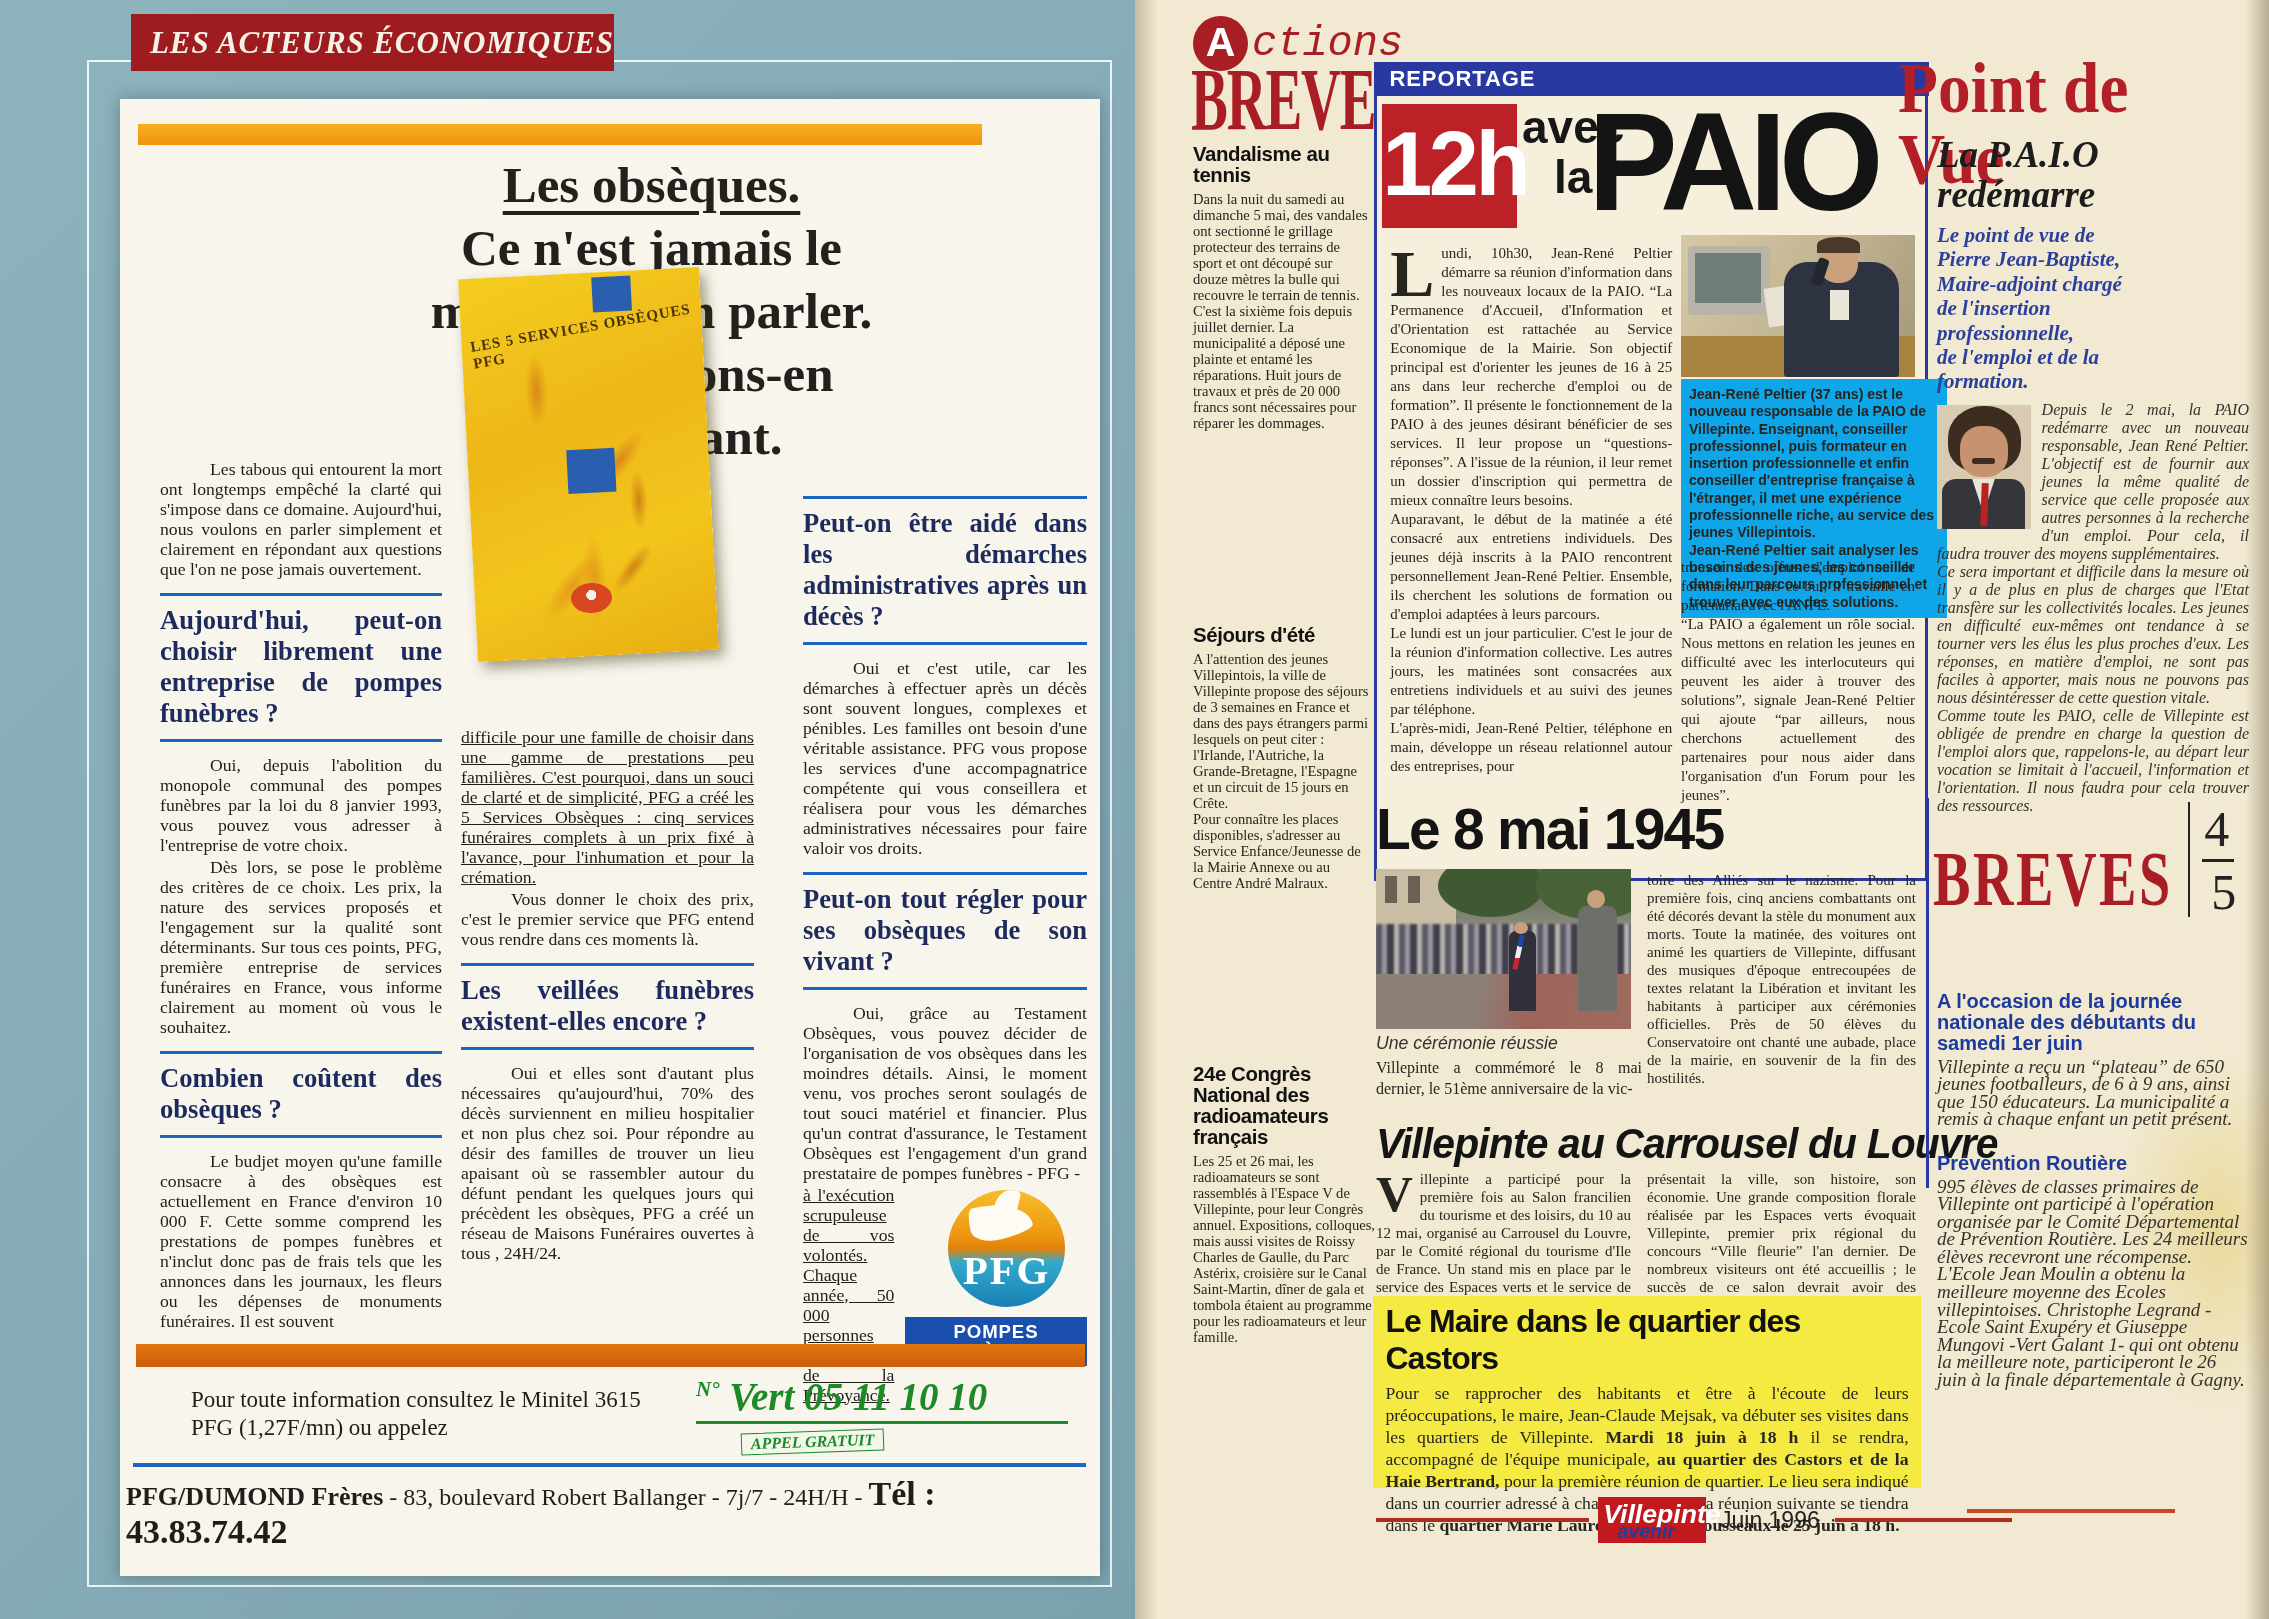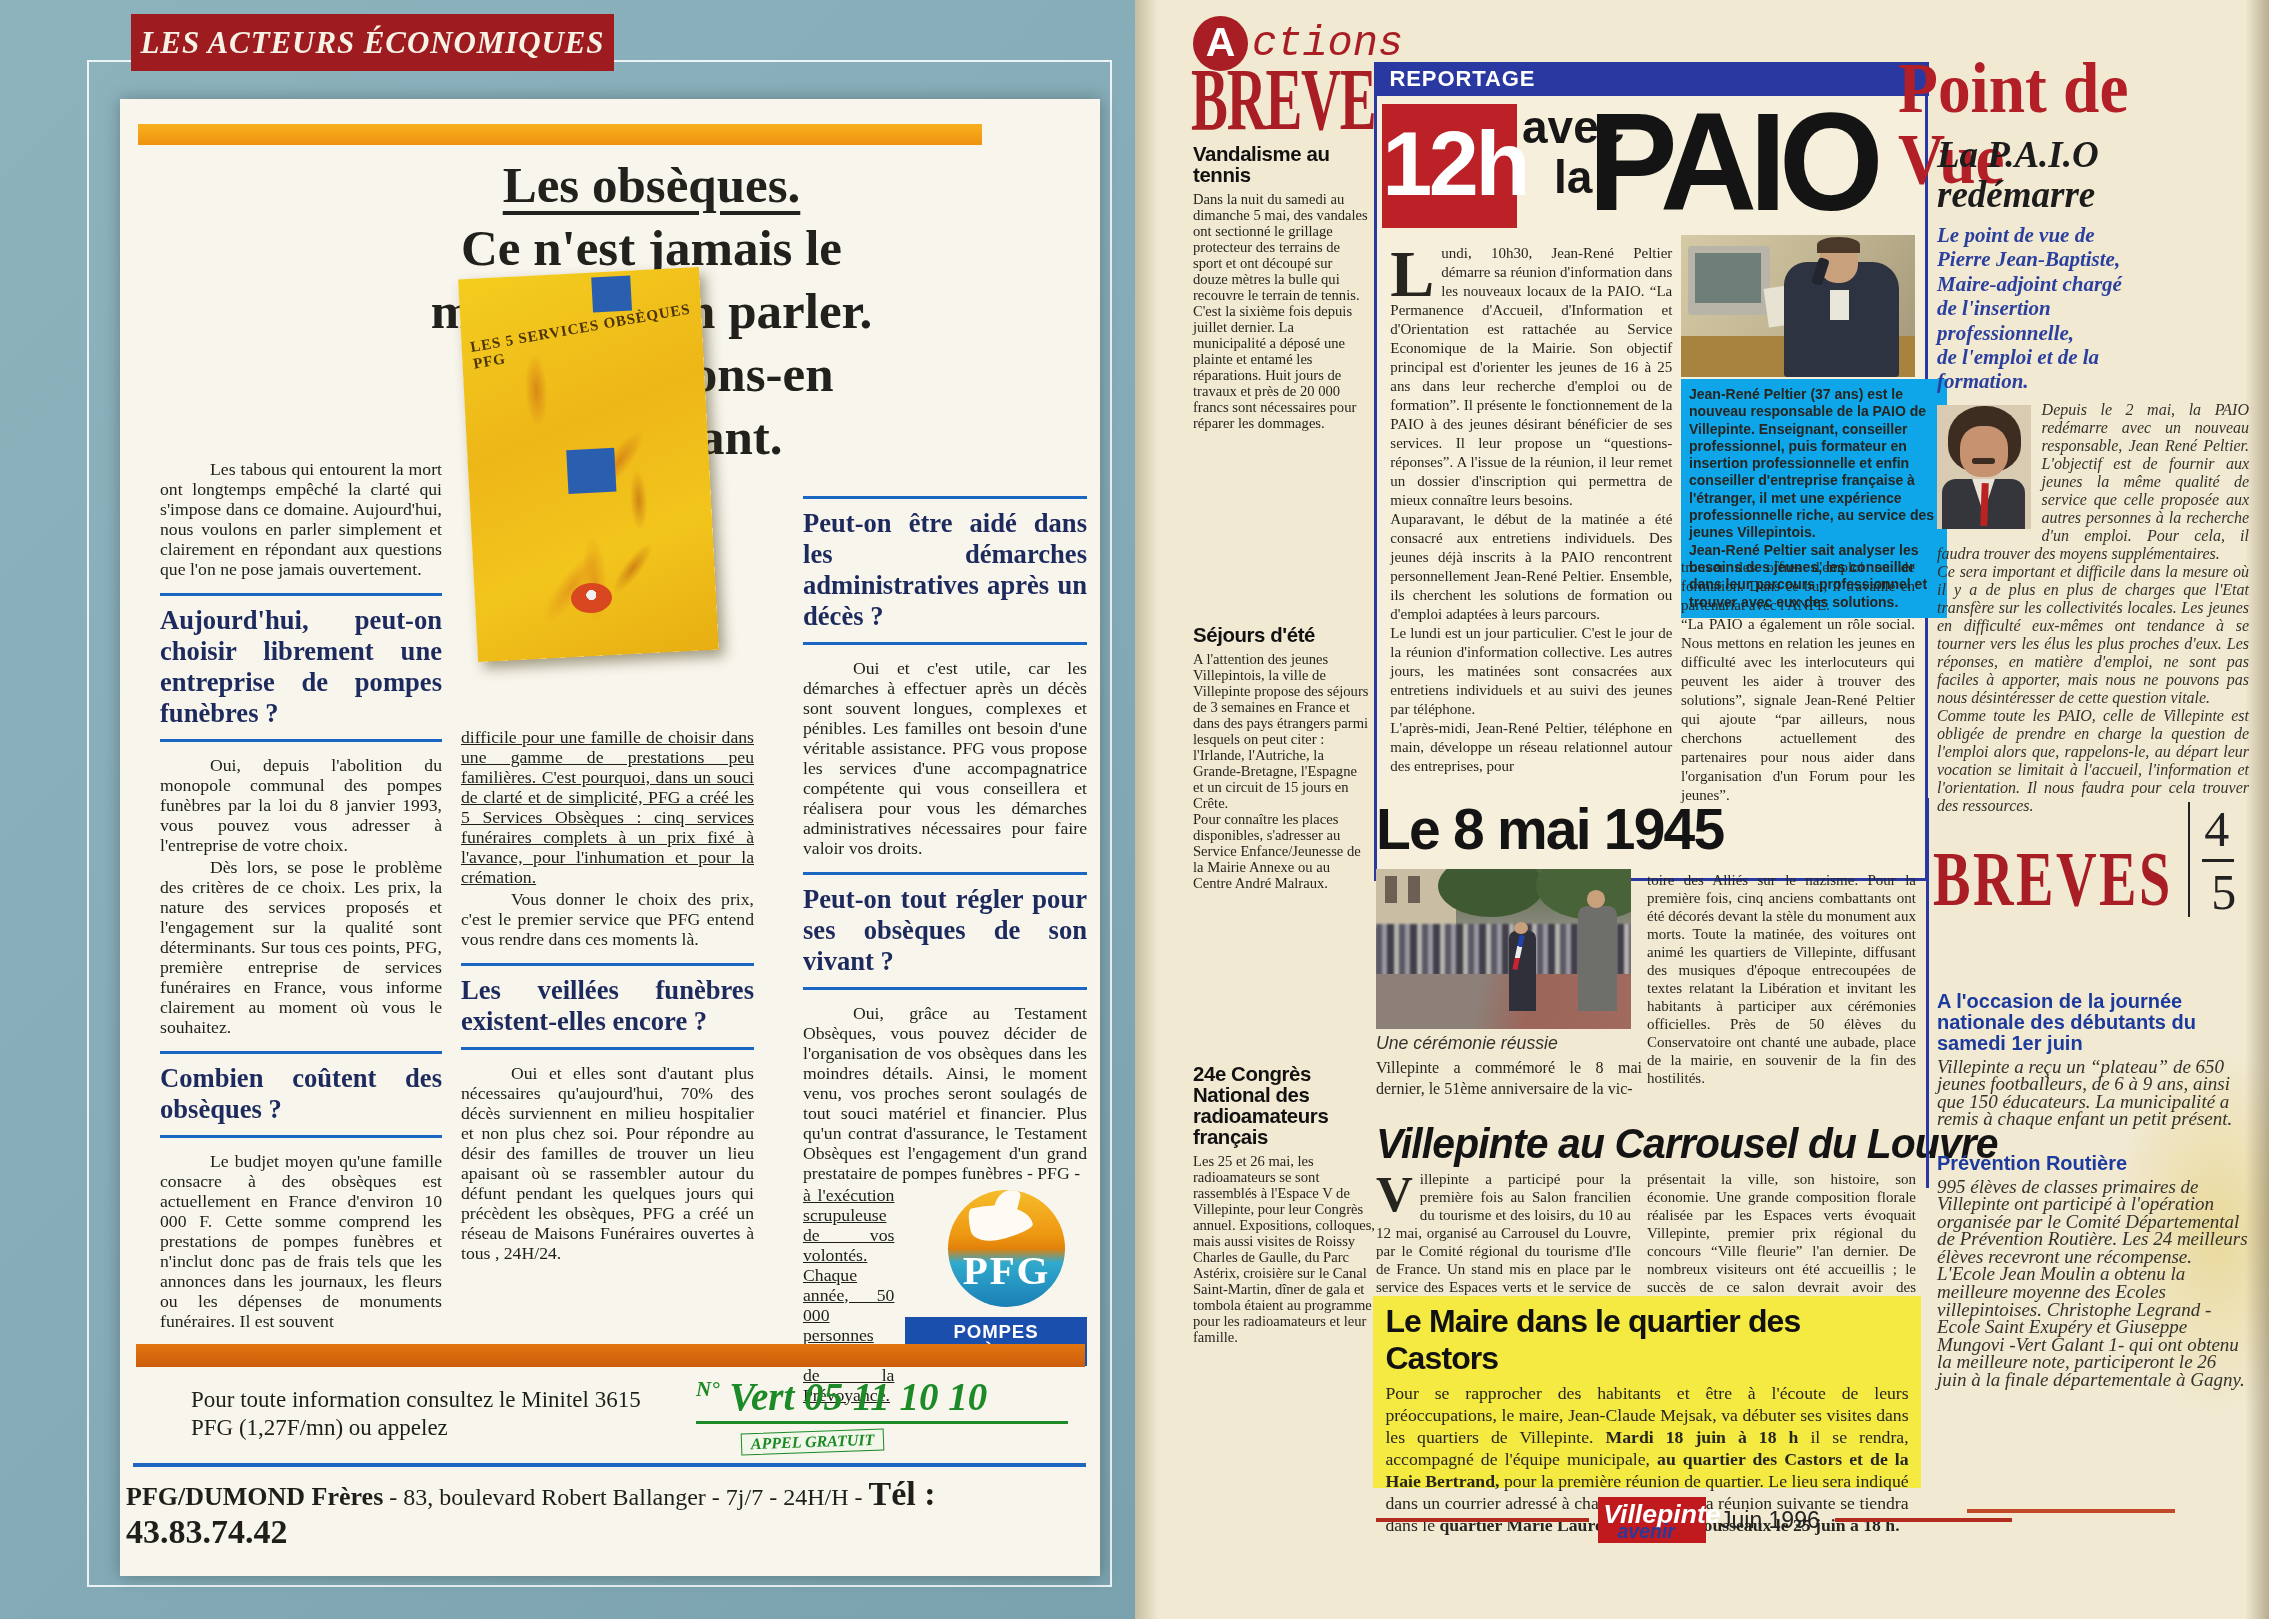--- a/index.html
+++ b/index.html
@@ -5,21 +5,21 @@
   html,body{margin:0;padding:0;background:#555;}
   #canvas{position:relative;width:2270px;height:1620px;overflow:hidden;background:#87aeb9;
           font-family:"Liberation Serif",serif;color:#1f1e1a;}
   .abs{position:absolute;}
   .just{text-align:justify;}
   .pre{white-space:pre-line;}
   
   #left-page{left:0;top:0;width:1135px;height:1620px;background:linear-gradient(135deg,#8db3bd 0%,#84abb7 55%,#7aa2ae 100%);}
   #left-frame{left:87px;top:60px;width:1021px;height:1523px;border:2.7px solid rgba(255,255,255,.85);}
   #section-band{left:131px;top:14px;width:483px;height:57px;background:#9e1b20;color:#f6f2e6;
-    font-style:italic;font-weight:bold;font-size:31px;line-height:57px;text-align:center;letter-spacing:0.9px;}
+    font-style:italic;font-weight:bold;font-size:31px;line-height:57px;text-align:right;letter-spacing:0.9px;}
   #ad-card{left:120px;top:99px;width:980px;height:1477px;background:#f8f5ec;box-shadow:0 0 16px rgba(0,0,0,.28);}
   #ad-topbar{left:17.7px;top:25px;width:844px;height:21px;background:linear-gradient(180deg,#f8b01e,#ef9210);}
   #ad-headline{left:106px;top:55px;width:851px;text-align:center;font-weight:bold;font-size:51px;line-height:63px;color:#22211d;}
   #ad-headline .hl-first{text-decoration:underline;text-underline-offset:8.9px;text-decoration-thickness:3.5px;}
   .ad-col{font-size:17.7px;line-height:20px;}
   .ad-p{text-indent:50px;margin:0 0 1.8px 0;}
   .ad-p.noind{text-indent:0;text-decoration:underline;}
   .ad-h{font-weight:bold;font-size:26.6px;line-height:31px;color:#1d2a5e;
         border-top:3.5px solid #1a66c2;border-bottom:3.5px solid #1a66c2;padding:8.9px 0 10.6px 0;margin:14px 0 12.4px 0;}
   

